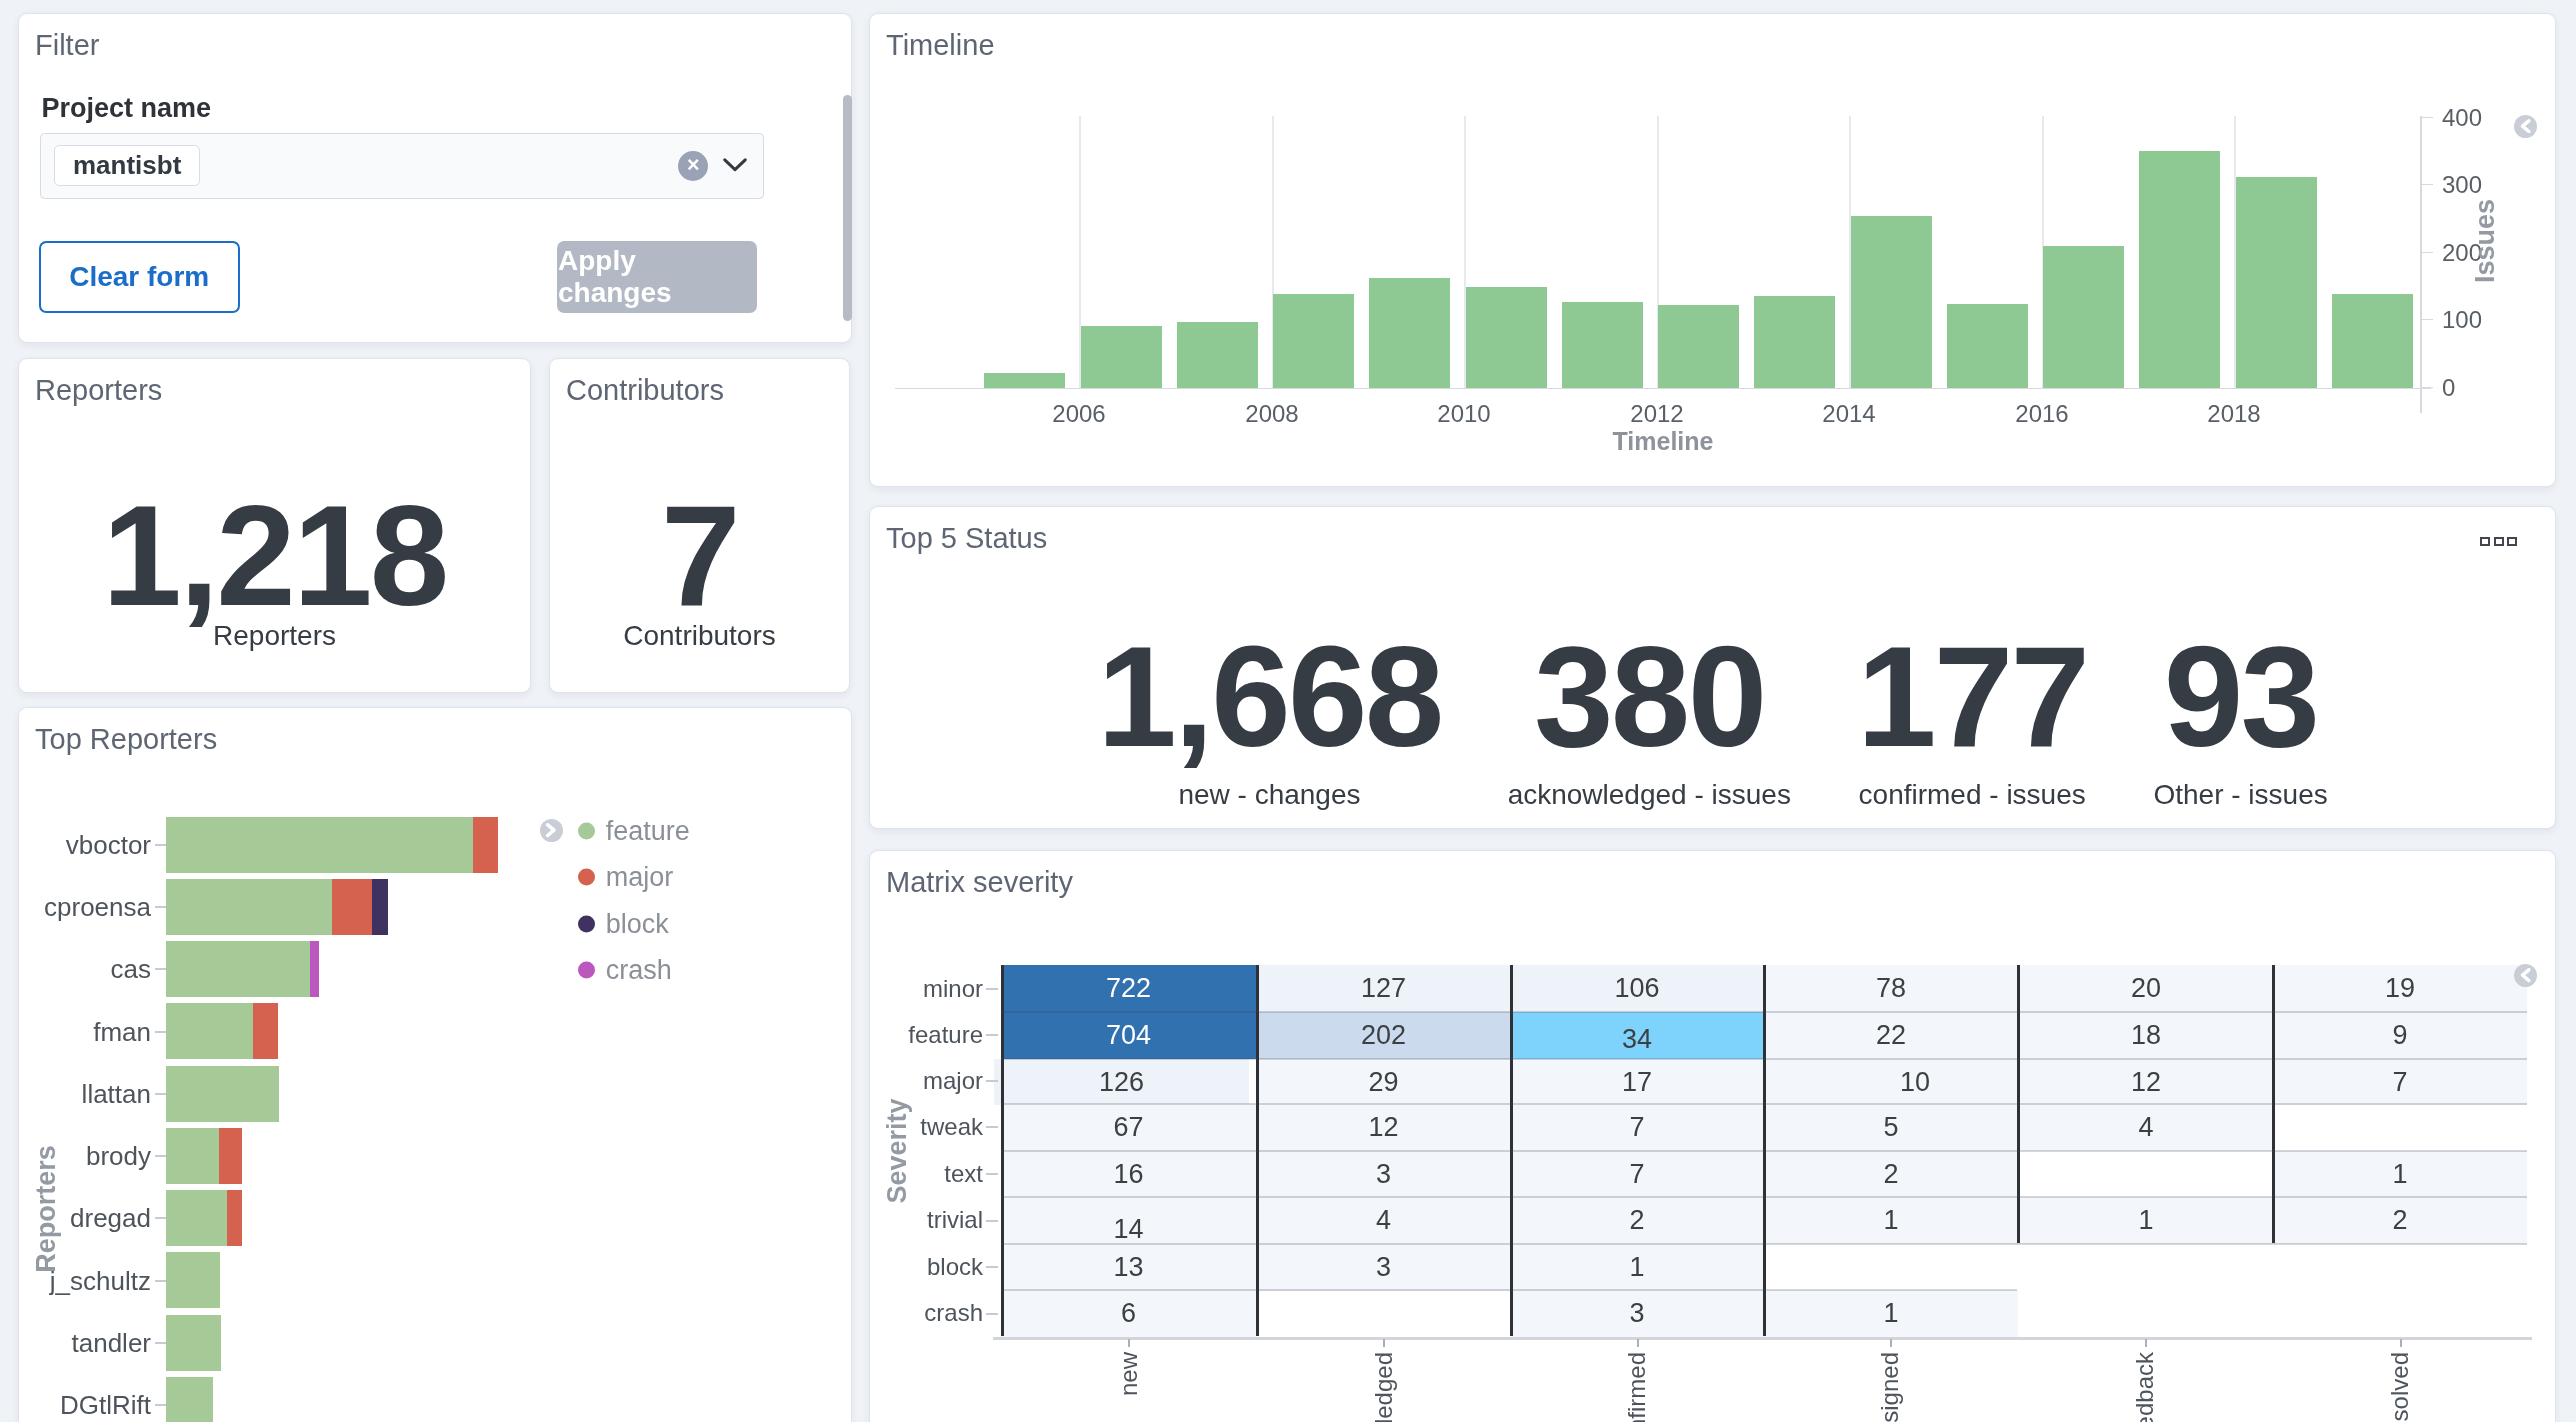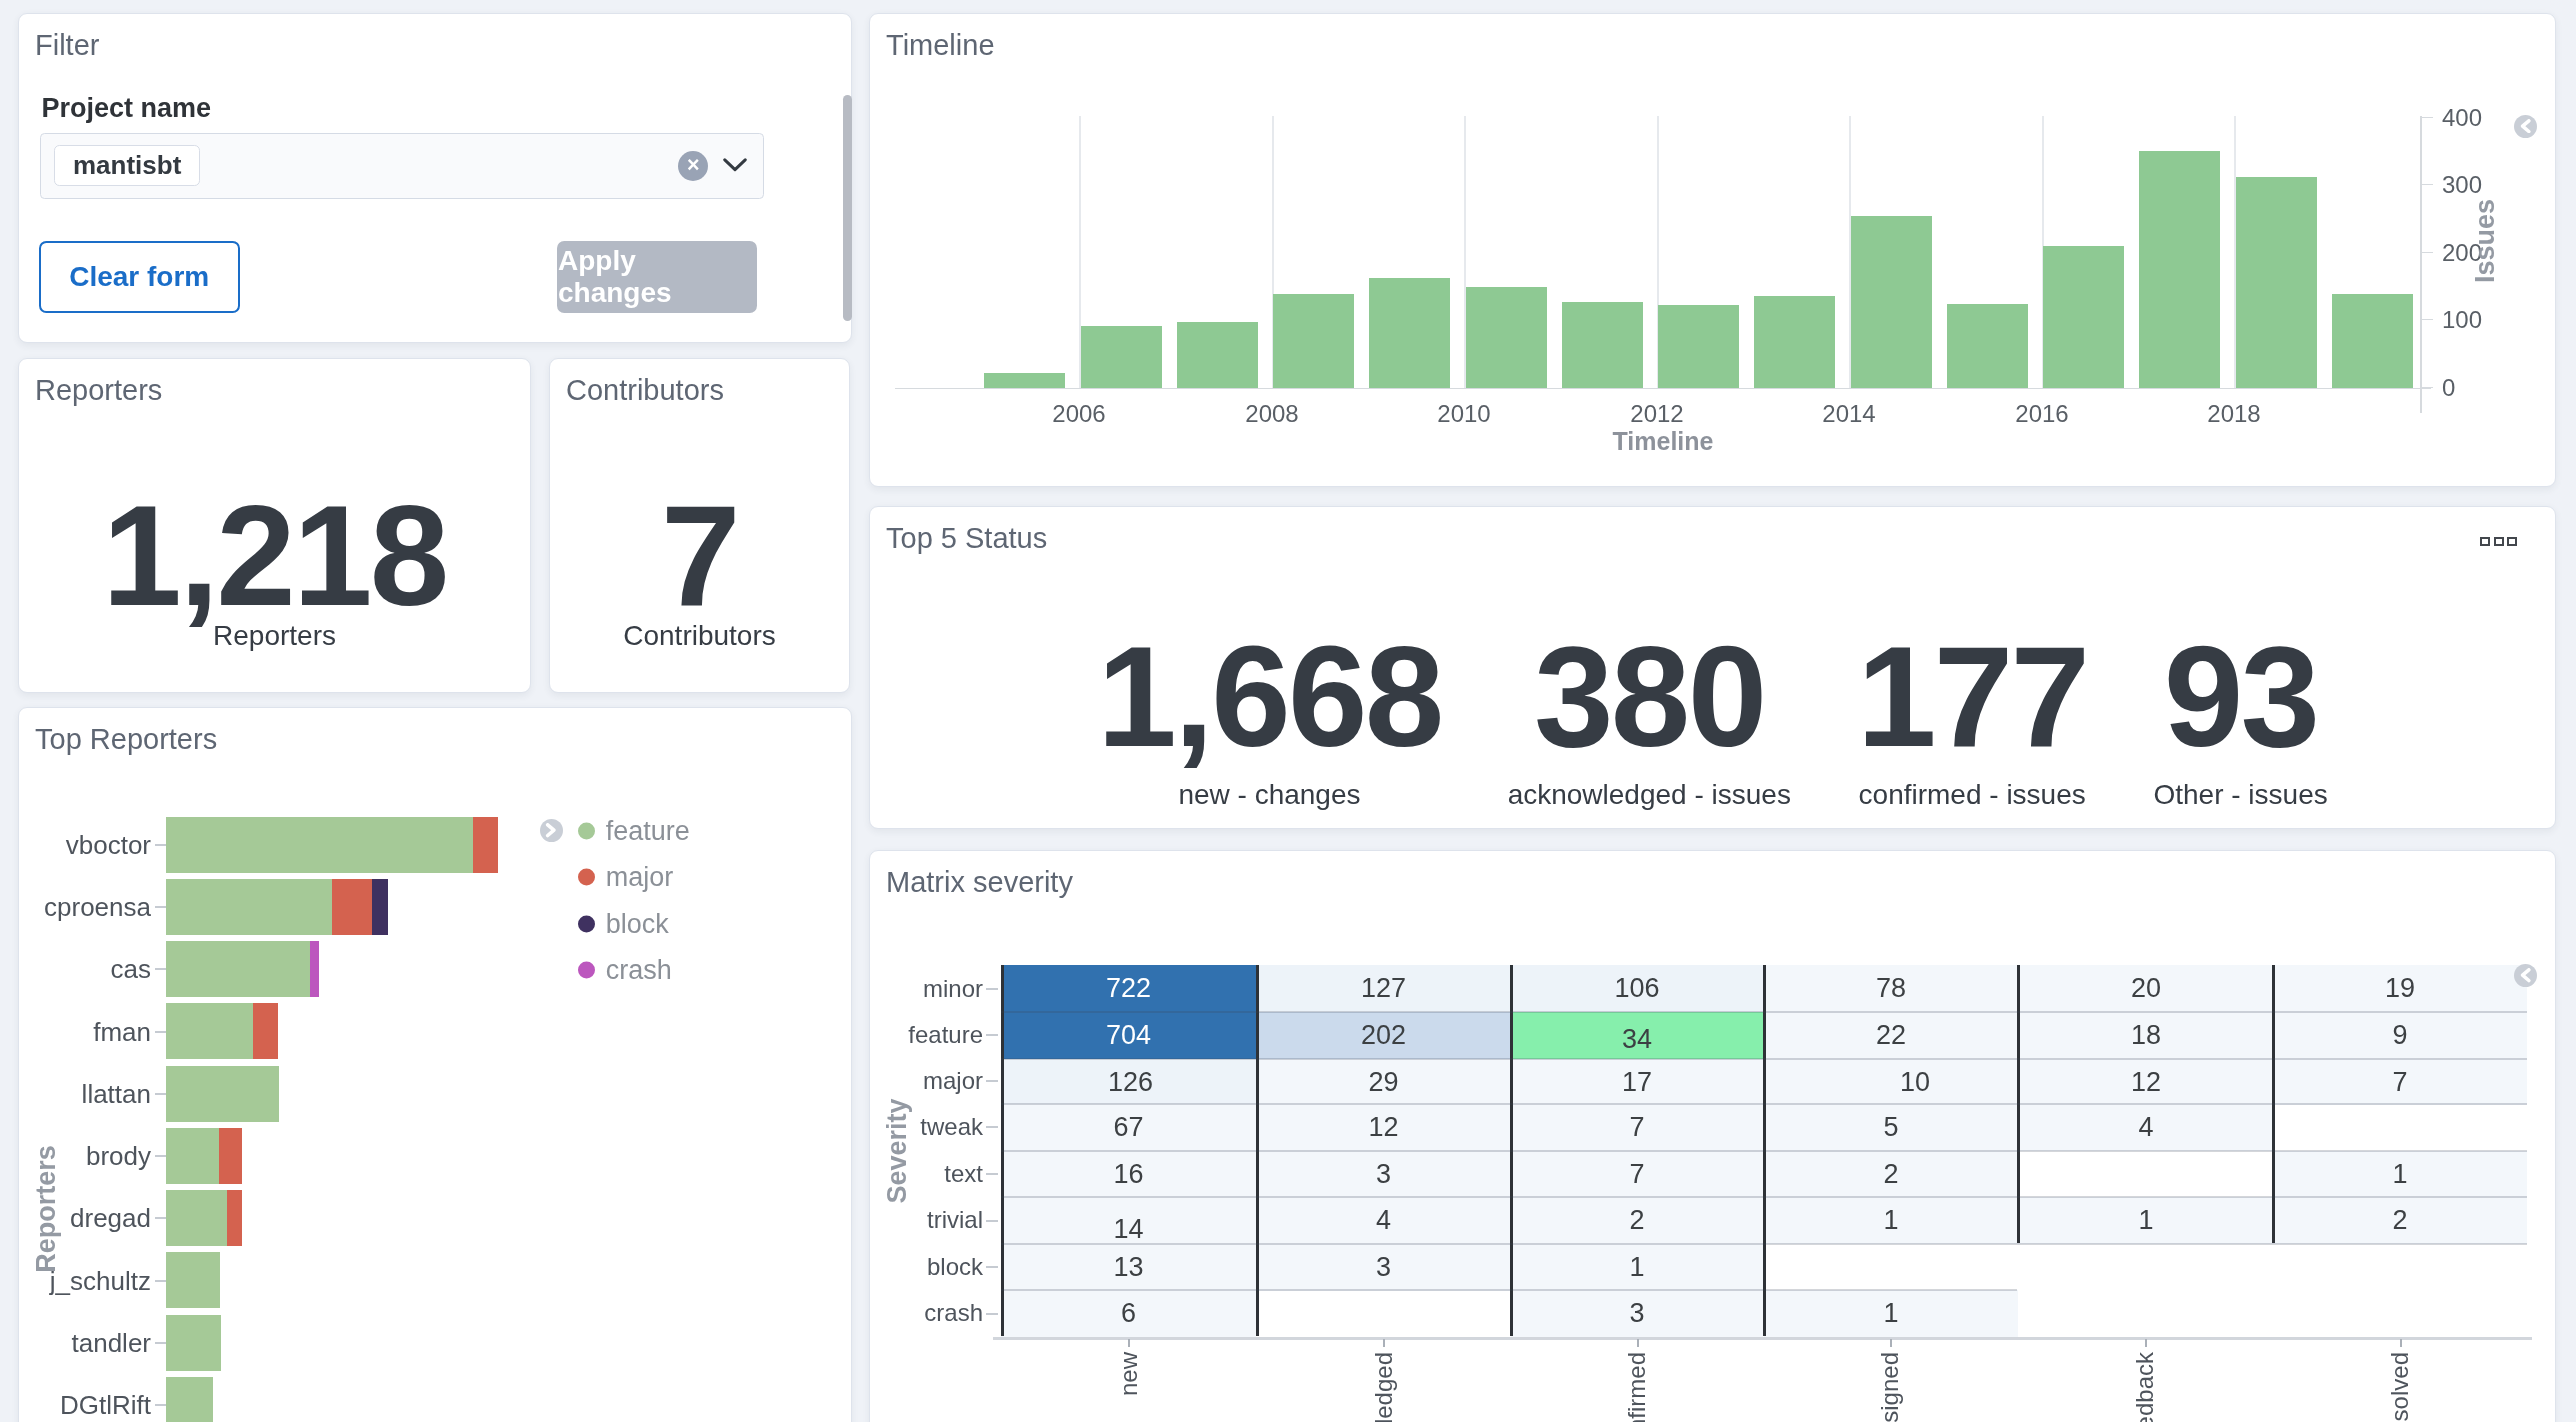--- a/index.html
+++ b/index.html
@@ -291,25 +291,25 @@
   <div class="panel-title">Matrix severity</div>
   <div id="matrix-chart" style="position:absolute;inset:0;">
       <div style="position: absolute; left: 131px; top: 114px; width: 255px; height: 47px; background: rgb(49, 113, 175); color: rgb(255, 255, 255); display: flex; align-items: center; justify-content: center; font-size: 27px;">722</div>
       <div style="position: absolute; left: 386px; top: 114px; width: 255px; height: 47px; background: rgb(237, 243, 249); color: rgb(60, 64, 67); display: flex; align-items: center; justify-content: center; font-size: 27px;">127</div>
       <div style="position: absolute; left: 641px; top: 114px; width: 252px; height: 47px; background: rgb(237, 243, 249); color: rgb(60, 64, 67); display: flex; align-items: center; justify-content: center; font-size: 27px;">106</div>
       <div style="position: absolute; left: 894px; top: 114px; width: 254px; height: 47px; background: rgb(243, 247, 251); color: rgb(60, 64, 67); display: flex; align-items: center; justify-content: center; font-size: 27px;">78</div>
       <div style="position: absolute; left: 1148px; top: 114px; width: 256px; height: 47px; background: rgb(243, 247, 251); color: rgb(60, 64, 67); display: flex; align-items: center; justify-content: center; font-size: 27px;">20</div>
       <div style="position: absolute; left: 1403px; top: 114px; width: 254px; height: 47px; background: rgb(243, 247, 251); color: rgb(60, 64, 67); display: flex; align-items: center; justify-content: center; font-size: 27px;">19</div>
       <div style="position: absolute; left: 131px; top: 161px; width: 255px; height: 47px; background: rgb(49, 113, 175); color: rgb(255, 255, 255); display: flex; align-items: center; justify-content: center; font-size: 27px;">704</div>
       <div style="position: absolute; left: 386px; top: 161px; width: 255px; height: 47px; background: rgb(203, 218, 236); color: rgb(60, 64, 67); display: flex; align-items: center; justify-content: center; font-size: 27px;">202</div>
-      <div style="position: absolute; left: 641px; top: 161px; width: 252px; height: 54px; background: #86efac; color: rgb(60, 64, 67); display: flex; align-items: center; justify-content: center; font-size: 27px;">34</div>
+      <div style="position: absolute; left: 641px; top: 161px; width: 252px; height: 54px; background: #7dd3fc; color: rgb(60, 64, 67); display: flex; align-items: center; justify-content: center; font-size: 27px;">34</div>
       <div style="position: absolute; left: 894px; top: 161px; width: 254px; height: 47px; background: rgb(243, 247, 251); color: rgb(60, 64, 67); display: flex; align-items: center; justify-content: center; font-size: 27px;">22</div>
       <div style="position: absolute; left: 1148px; top: 161px; width: 256px; height: 47px; background: rgb(243, 247, 251); color: rgb(60, 64, 67); display: flex; align-items: center; justify-content: center; font-size: 27px;">18</div>
       <div style="position: absolute; left: 1403px; top: 161px; width: 254px; height: 47px; background: rgb(243, 247, 251); color: rgb(60, 64, 67); display: flex; align-items: center; justify-content: center; font-size: 27px;">9</div>
-      <div style="position: absolute; left: 133px; top: 208px; width: 255px; height: 46px; background: rgb(237, 243, 249); color: rgb(60, 64, 67); display: flex; align-items: center; justify-content: center; font-size: 27px;">126</div>
+      <div style="position: absolute; left: 124px; top: 208px; width: 255px; height: 46px; background: rgb(237, 243, 249); color: rgb(60, 64, 67); display: flex; align-items: center; justify-content: center; font-size: 27px;">126</div>
       <div style="position: absolute; left: 386px; top: 208px; width: 255px; height: 46px; background: rgb(243, 247, 251); color: rgb(60, 64, 67); display: flex; align-items: center; justify-content: center; font-size: 27px;">29</div>
       <div style="position: absolute; left: 641px; top: 208px; width: 252px; height: 46px; background: rgb(243, 247, 251); color: rgb(60, 64, 67); display: flex; align-items: center; justify-content: center; font-size: 27px;">17</div>
       <div style="position: absolute; left: 894px; top: 208px; width: 254px; height: 46px; background: rgb(243, 247, 251); color: rgb(60, 64, 67); display: flex; align-items: center; justify-content: center; font-size: 27px; padding-left: 48px;">10</div>
       <div style="position: absolute; left: 1148px; top: 208px; width: 256px; height: 46px; background: rgb(243, 247, 251); color: rgb(60, 64, 67); display: flex; align-items: center; justify-content: center; font-size: 27px;">12</div>
       <div style="position: absolute; left: 1403px; top: 208px; width: 254px; height: 46px; background: rgb(243, 247, 251); color: rgb(60, 64, 67); display: flex; align-items: center; justify-content: center; font-size: 27px;">7</div>
       <div style="position: absolute; left: 131px; top: 253px; width: 255px; height: 47px; background: rgb(243, 247, 251); color: rgb(60, 64, 67); display: flex; align-items: center; justify-content: center; font-size: 27px;">67</div>
       <div style="position: absolute; left: 386px; top: 253px; width: 255px; height: 47px; background: rgb(243, 247, 251); color: rgb(60, 64, 67); display: flex; align-items: center; justify-content: center; font-size: 27px;">12</div>
       <div style="position: absolute; left: 641px; top: 253px; width: 252px; height: 47px; background: rgb(243, 247, 251); color: rgb(60, 64, 67); display: flex; align-items: center; justify-content: center; font-size: 27px;">7</div>
       <div style="position: absolute; left: 894px; top: 253px; width: 254px; height: 47px; background: rgb(243, 247, 251); color: rgb(60, 64, 67); display: flex; align-items: center; justify-content: center; font-size: 27px;">5</div>
       <div style="position: absolute; left: 1148px; top: 253px; width: 256px; height: 47px; background: rgb(243, 247, 251); color: rgb(60, 64, 67); display: flex; align-items: center; justify-content: center; font-size: 27px;">4</div>

